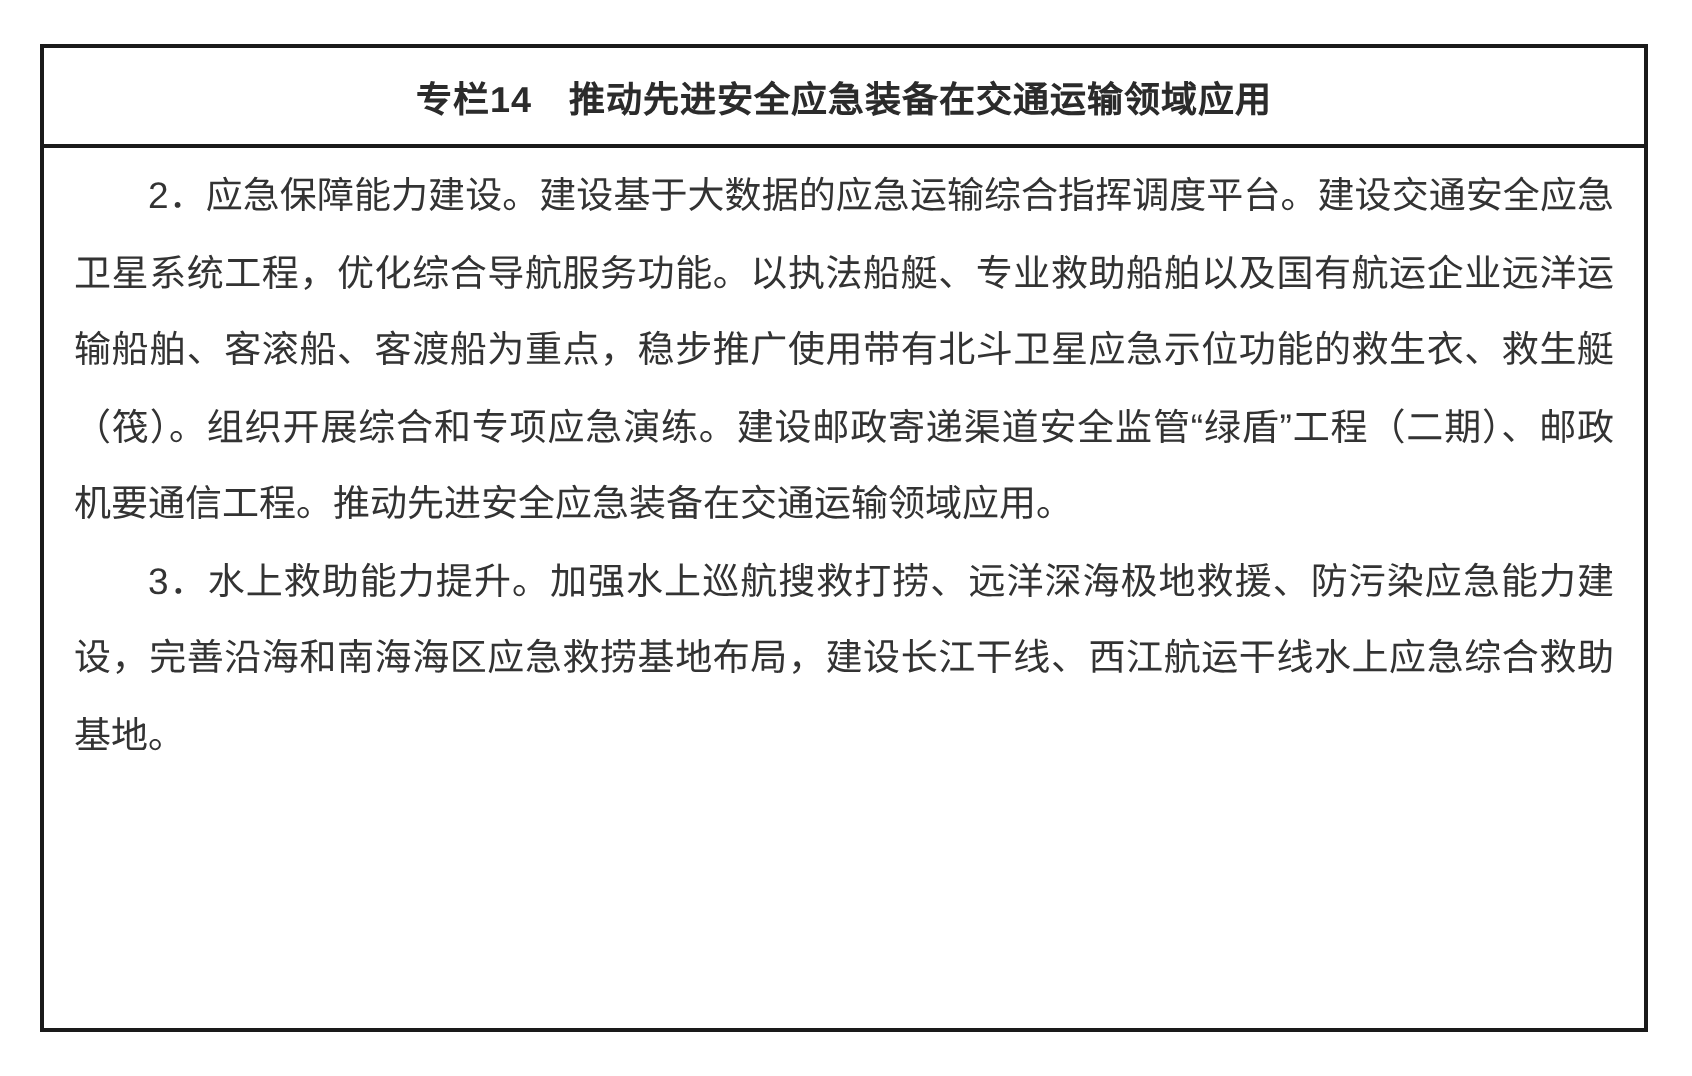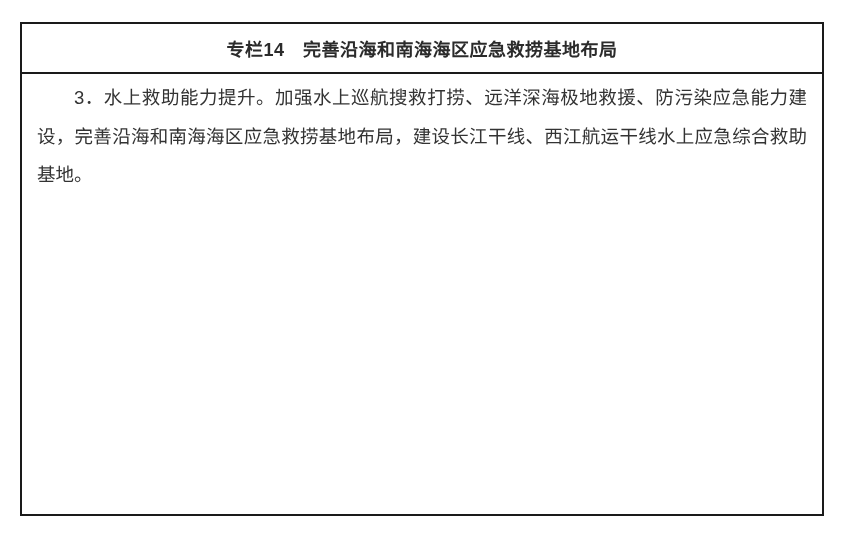--- a/index.html
+++ b/index.html
@@ -54,19 +54,20 @@
     text-justify: inter-ideograph;
     word-break: break-all;
   }
 </style>
 </head>
 <body>
 
 <div class="page">
   <div class="panel">
     <div class="panel-header">
-      <h1 class="panel-title">专栏14　完善沿海和南海海区应急救捞基地布局</h1>
+      <h1 class="panel-title">专栏14　推动先进安全应急装备在交通运输领域应用</h1>
     </div>
     <div class="panel-body">
+      <p class="para">2．应急保障能力建设。建设基于大数据的应急运输综合指挥调度平台。建设交通安全应急卫星系统工程，优化综合导航服务功能。以执法船艇、专业救助船舶以及国有航运企业远洋运输船舶、客滚船、客渡船为重点，稳步推广使用带有北斗卫星应急示位功能的救生衣、救生艇（筏）。组织开展综合和专项应急演练。建设邮政寄递渠道安全监管“绿盾”工程（二期）、邮政机要通信工程。推动先进安全应急装备在交通运输领域应用。</p>
       <p class="para">3．水上救助能力提升。加强水上巡航搜救打捞、远洋深海极地救援、防污染应急能力建设，完善沿海和南海海区应急救捞基地布局，建设长江干线、西江航运干线水上应急综合救助基地。</p>
     </div>
   </div>
 </div>
 
 </body></html>

